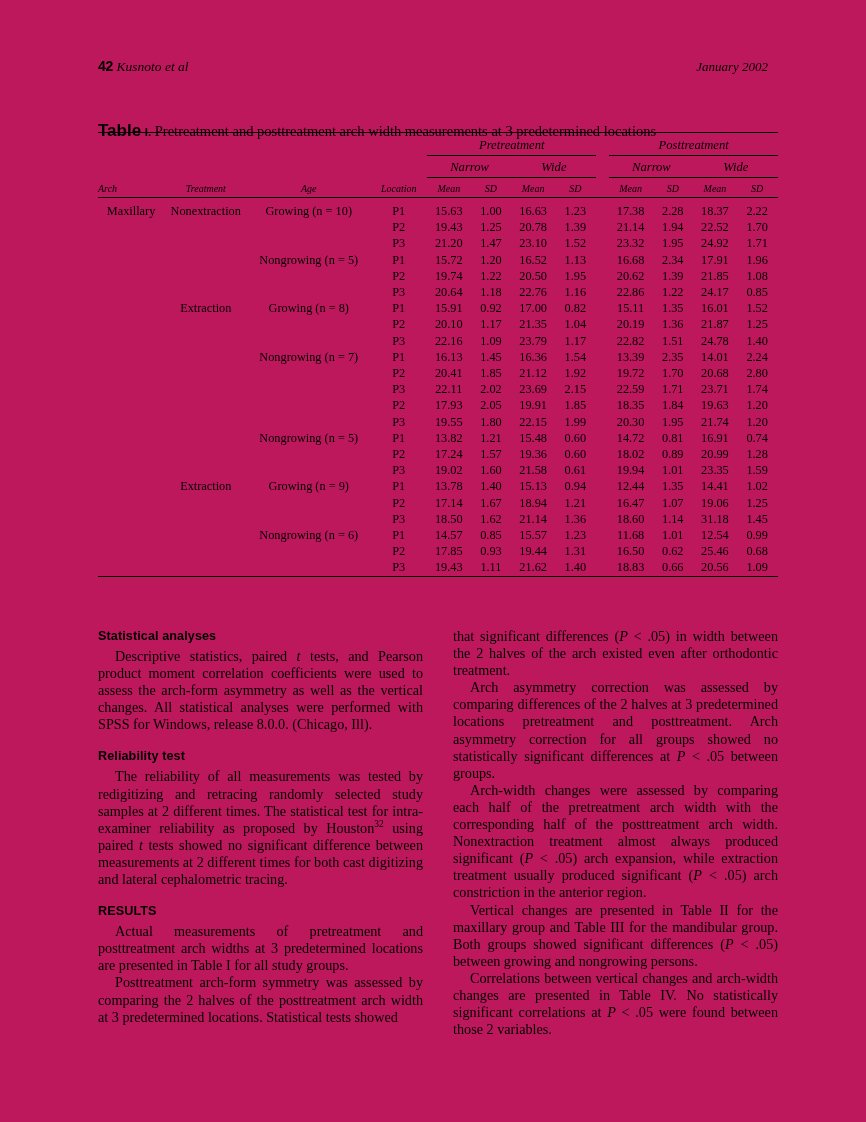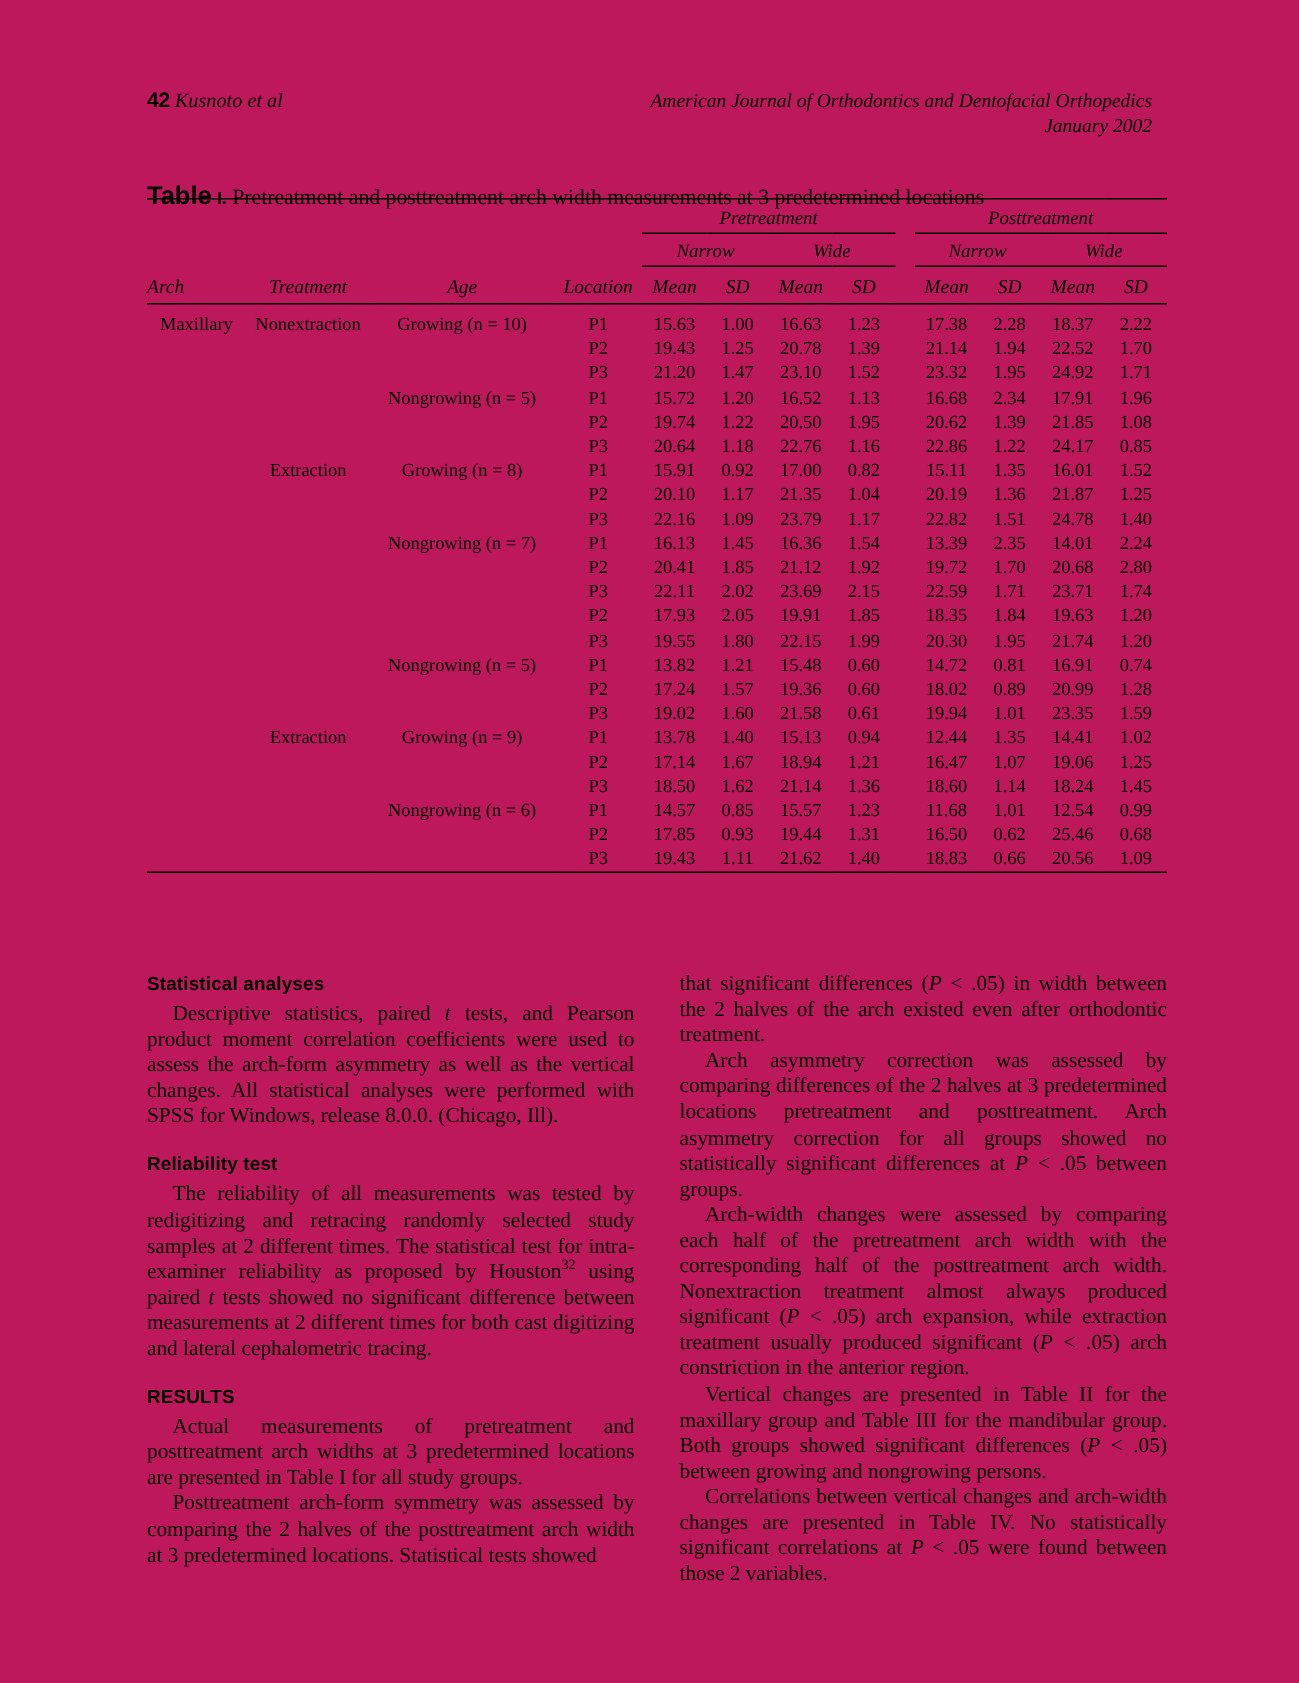--- a/index.html
+++ b/index.html
@@ -99,21 +99,21 @@
   }
   .sub-title {
     font-style: italic;
     font-size: 12.6px;
     text-align: center;
     padding-bottom: 2px !important;
     padding-top: 4px !important;
   }
   .colhead {
     font-style: italic;
-    font-size: 13px;
+    font-size: 10px;
     padding-top: 5px !important;
     padding-bottom: 3px !important;
   }
   .colhead.c-left { text-align: left; }
   .colhead.c-ctr  { text-align: center; }
 
   td.c-arch, td.c-trt { text-align: center; white-space: nowrap; }
   td.c-age { text-align: center; white-space: nowrap; }
   td.c-loc { text-align: center; }
   td.c-num { text-align: center; }
@@ -133,21 +133,20 @@
   .body-cols {
     position: absolute;
     left: 98px;
     top: 628px;
     width: 680px;
     display: flex;
     gap: 30px;
   }
   .col {
     width: 325px;
-    margin-top: 20px;
   }
   h3.sec {
     font-family: "Liberation Sans", sans-serif;
     font-size: 12.6px;
     font-weight: bold;
     margin: 0 0 4px 0;
     line-height: 16px;
     letter-spacing: 0.1px;
   }
   h3.sec.spaced { margin-top: 15px; }
@@ -167,21 +166,20 @@
 <body>
 
 <div class="page">
 
   <div class="runhead">
     <div class="runhead-left">
       <span class="pageno">42</span>
       <span class="authors">Kusnoto et al</span>
     </div>
     <div class="runhead-right">
-      <div>American Journal of Orthodontics and Dentofacial Orthopedics</div>
       <div>January 2002</div>
     </div>
   </div>
 
   <div class="table-caption">
     <span class="tbl-label">Table</span>
     <span class="tbl-num">I.</span>
     <span>Pretreatment and posttreatment arch width measurements at 3 predetermined locations</span>
   </div>
 
@@ -533,21 +531,21 @@
             <td class="c-trt"></td>
             <td class="c-age"></td>
             <td class="c-loc">P3</td>
             <td class="c-num">18.50</td>
             <td class="c-num">1.62</td>
             <td class="c-num">21.14</td>
             <td class="c-num">1.36</td>
             <td class=""></td>
             <td class="c-num">18.60</td>
             <td class="c-num">1.14</td>
-            <td class="c-num">18.24</td>
+            <td class="c-num">31.18</td>
             <td class="c-num">1.45</td>
           </tr>
           <tr class="row">
             <td class="c-arch"></td>
             <td class="c-trt"></td>
             <td class="c-age">Nongrowing (n = 6)</td>
             <td class="c-loc">P1</td>
             <td class="c-num">14.57</td>
             <td class="c-num">0.85</td>
             <td class="c-num">15.57</td>

